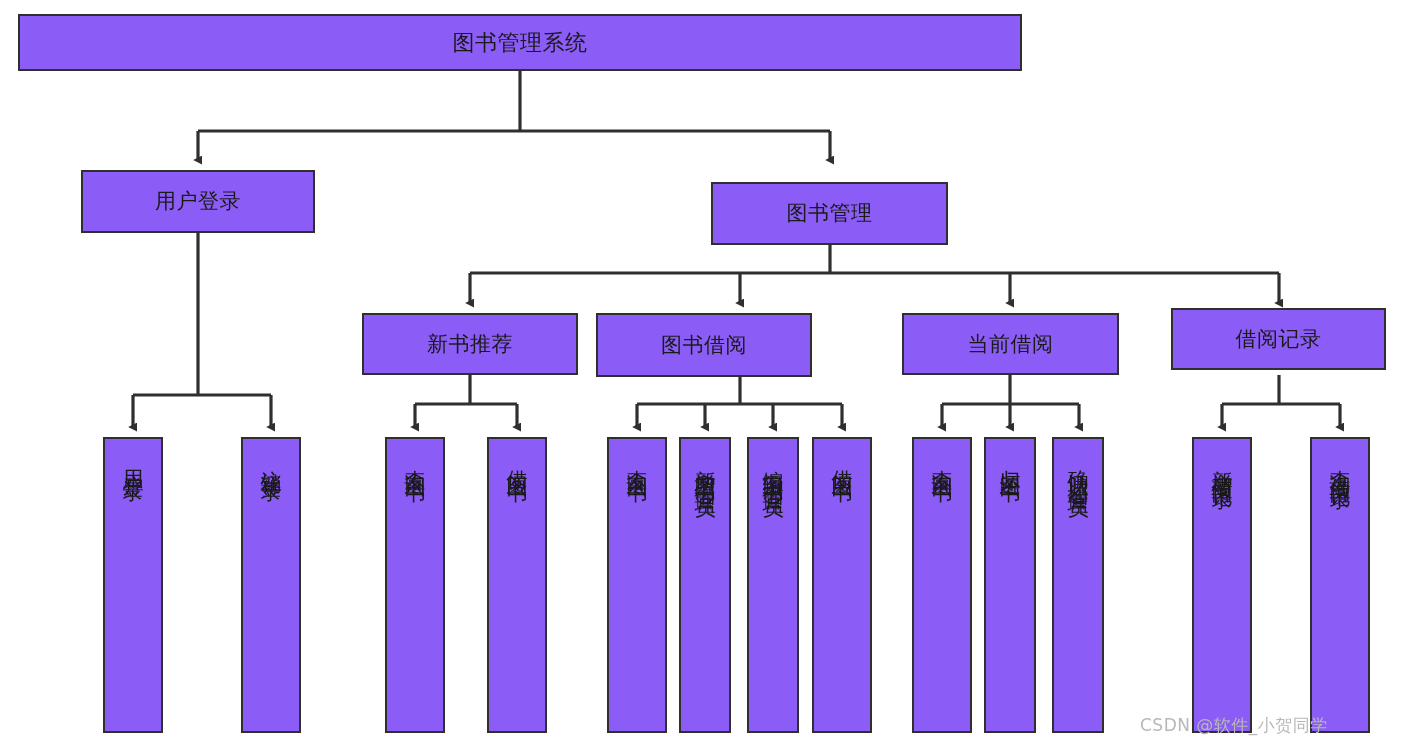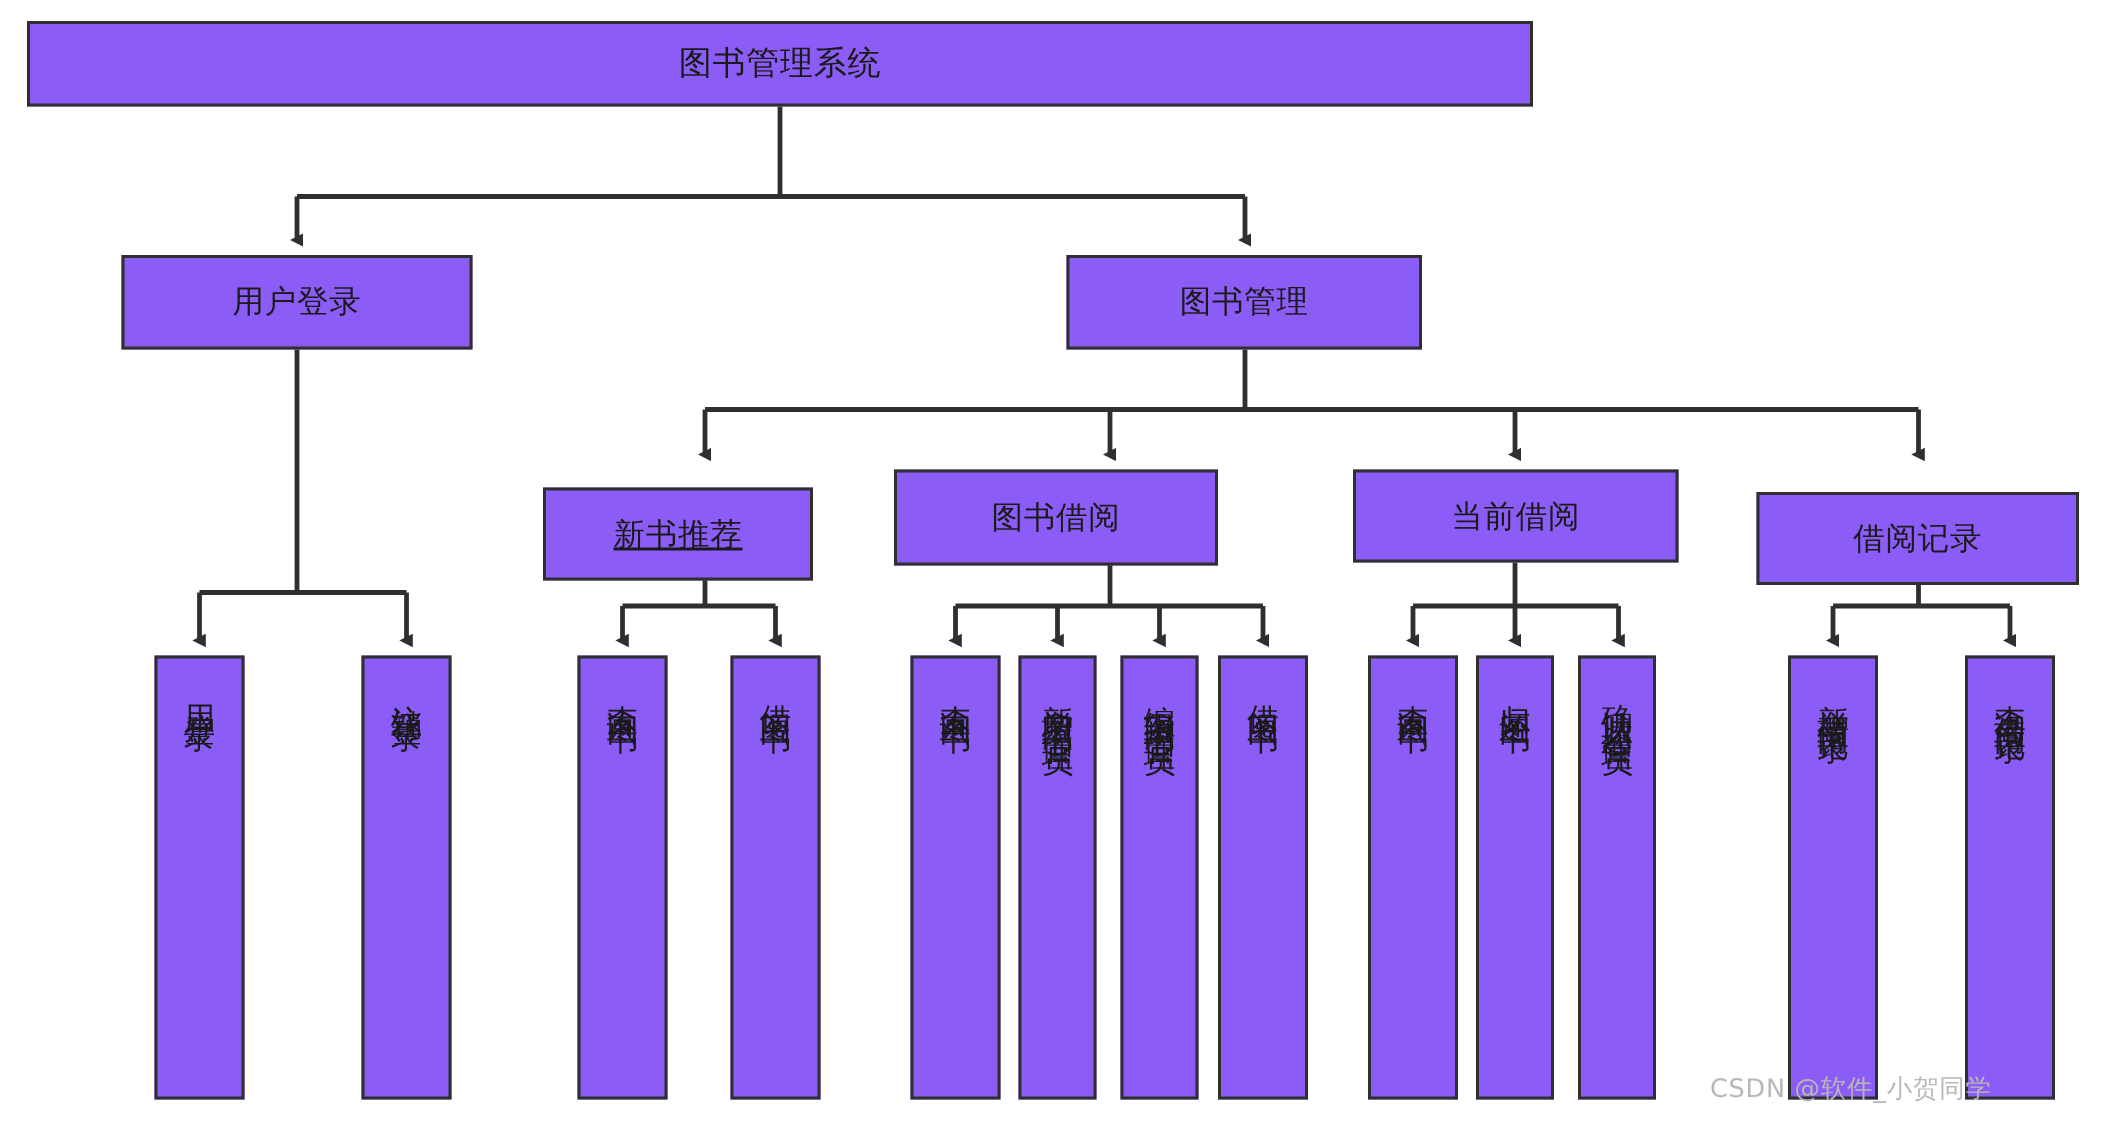--- a/index.html
+++ b/index.html
@@ -117,34 +117,34 @@
     </g>
   </svg>
 
   <div class="node root" style="left:18px; top:14px; width:1004px; height:57px;">
     <span class="node-label">图书管理系统</span>
   </div>
 
   <div class="node" style="left:81px; top:170px; width:234px; height:63px;">
     <span class="node-label">用户登录</span>
   </div>
-  <div class="node" style="left:711px; top:170px; width:237px; height:63px;">
+  <div class="node" style="left:711px; top:182px; width:237px; height:63px;">
     <span class="node-label">图书管理</span>
   </div>
 
-  <div class="node" style="left:362px; top:325px; width:180px; height:62px;text-decoration:underline;">
+  <div class="node" style="left:362px; top:313px; width:216px; height:62px;">
     <span class="node-label">新书推荐</span>
   </div>
   <div class="node" style="left:596px; top:313px; width:216px; height:64px;">
     <span class="node-label">图书借阅</span>
   </div>
   <div class="node" style="left:902px; top:313px; width:217px; height:62px;justify-content:center;">
     <span class="node-label">当前借阅</span>
   </div>
-  <div class="node" style="left:1171px; top:328px; width:215px; height:62px;">
+  <div class="node" style="left:1171px; top:308px; width:215px; height:62px;">
     <span class="node-label">借阅记录</span>
   </div>
 
   <div class="node leaf" style="left:103px; top:437px; width:60px; height:296px;">
     <span class="node-label">用户登录</span>
   </div>
   <div class="node leaf" style="left:241px; top:437px; width:60px; height:296px;">
     <span class="node-label">注销登录</span>
   </div>
 

